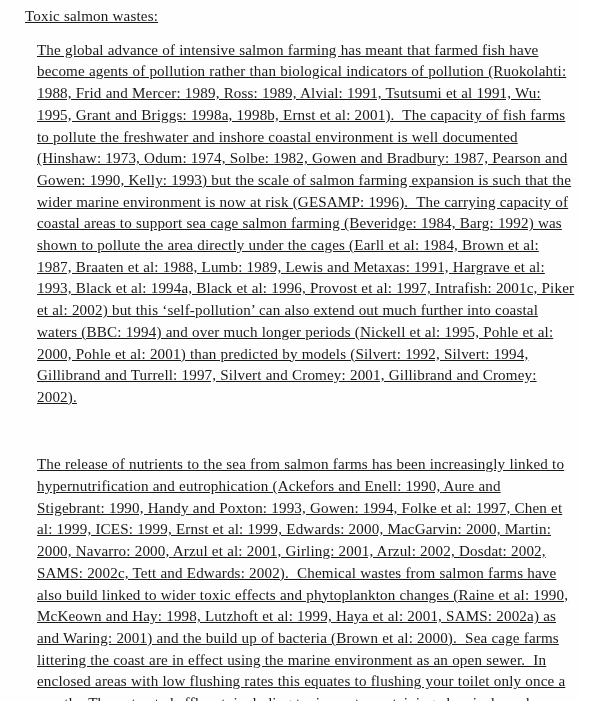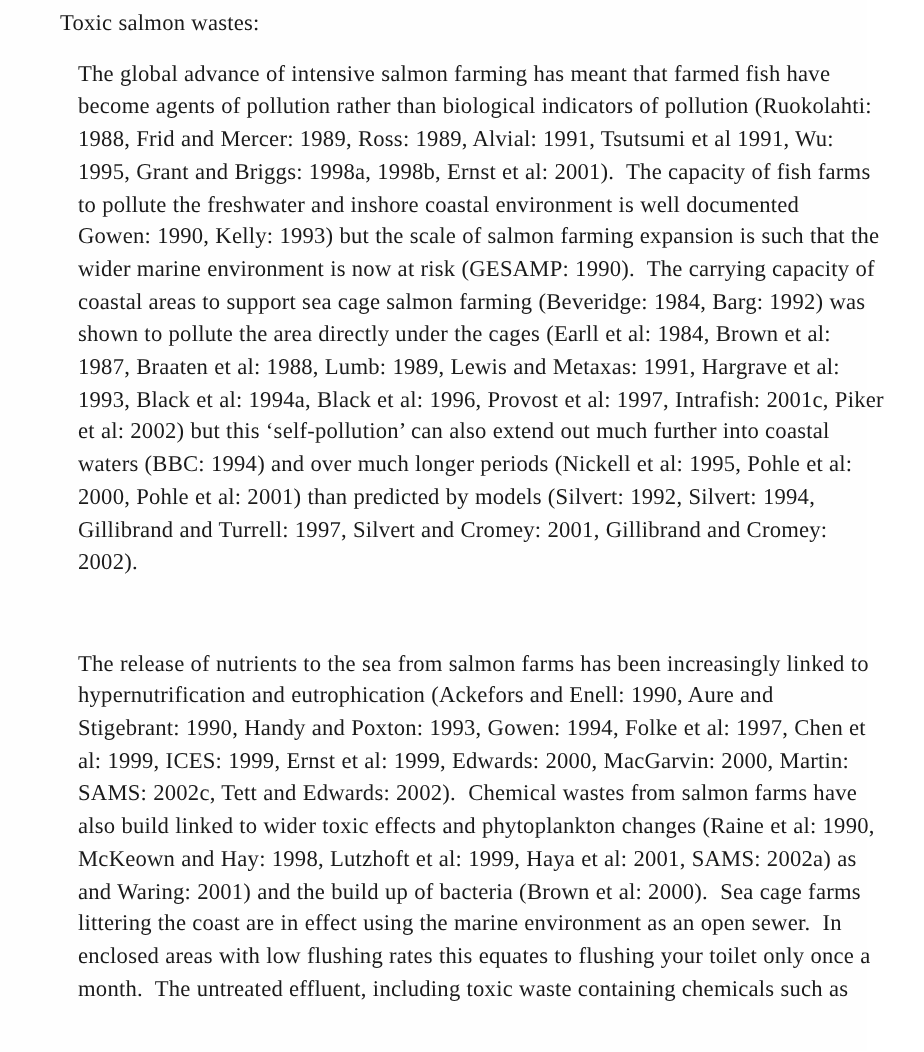--- a/index.html
+++ b/index.html
@@ -15,21 +15,22 @@
     font-family: "Liberation Serif", "DejaVu Serif", serif;
     color: #1a1a1a;
     -webkit-font-smoothing: antialiased;
   }
   #page {
     position: relative;
     width: 578px;
     height: 701px;
     background: #fefefe;
     box-sizing: border-box;
-    padding: 6px 24px 0 40px;
+    padding: 6px 24px 0 25px;
+    text-decoration: underline;
   }
   .doc-body {
     font-size: 15.1px;
     line-height: 21.7px;
     letter-spacing: 0.01em;
     word-spacing: 0.01em;
   }
   .para {
     margin: 12px;
     padding: 0;
@@ -54,40 +55,42 @@
   <div class="doc-body">
 
     <div class="heading-line">Toxic salmon wastes:</div>
 
     <div class="para">
         <span class="line">The global advance of intensive salmon farming has meant that farmed fish have</span>
         <span class="line">become agents of pollution rather than biological indicators of pollution (Ruokolahti:</span>
         <span class="line">1988, Frid and Mercer: 1989, Ross: 1989, Alvial: 1991, Tsutsumi et al 1991, Wu:</span>
         <span class="line">1995, Grant and Briggs: 1998a, 1998b, Ernst et al: 2001).  The capacity of fish farms</span>
         <span class="line">to pollute the freshwater and inshore coastal environment is well documented</span>
+        <span class="line">(Hinshaw: 1973, Odum: 1974, Solbe: 1982, Gowen and Bradbury: 1987, Pearson and</span>
         <span class="line">Gowen: 1990, Kelly: 1993) but the scale of salmon farming expansion is such that the</span>
-        <span class="line">wider marine environment is now at risk (GESAMP: 1990).  The carrying capacity of</span>
+        <span class="line">wider marine environment is now at risk (GESAMP: 1996).  The carrying capacity of</span>
         <span class="line">coastal areas to support sea cage salmon farming (Beveridge: 1984, Barg: 1992) was</span>
         <span class="line">shown to pollute the area directly under the cages (Earll et al: 1984, Brown et al:</span>
         <span class="line">1987, Braaten et al: 1988, Lumb: 1989, Lewis and Metaxas: 1991, Hargrave et al:</span>
         <span class="line">1993, Black et al: 1994a, Black et al: 1996, Provost et al: 1997, Intrafish: 2001c, Piker</span>
         <span class="line">et al: 2002) but this ‘self-pollution’ can also extend out much further into coastal</span>
         <span class="line">waters (BBC: 1994) and over much longer periods (Nickell et al: 1995, Pohle et al:</span>
         <span class="line">2000, Pohle et al: 2001) than predicted by models (Silvert: 1992, Silvert: 1994,</span>
         <span class="line">Gillibrand and Turrell: 1997, Silvert and Cromey: 2001, Gillibrand and Cromey:</span>
         <span class="line">2002).</span>
       </div>
 
     <div class="para-gap"></div>
 
     <div class="para">
         <span class="line">The release of nutrients to the sea from salmon farms has been increasingly linked to</span>
         <span class="line">hypernutrification and eutrophication (Ackefors and Enell: 1990, Aure and</span>
         <span class="line">Stigebrant: 1990, Handy and Poxton: 1993, Gowen: 1994, Folke et al: 1997, Chen et</span>
         <span class="line">al: 1999, ICES: 1999, Ernst et al: 1999, Edwards: 2000, MacGarvin: 2000, Martin:</span>
+        <span class="line">2000, Navarro: 2000, Arzul et al: 2001, Girling: 2001, Arzul: 2002, Dosdat: 2002,</span>
         <span class="line">SAMS: 2002c, Tett and Edwards: 2002).  Chemical wastes from salmon farms have</span>
         <span class="line">also build linked to wider toxic effects and phytoplankton changes (Raine et al: 1990,</span>
         <span class="line">McKeown and Hay: 1998, Lutzhoft et al: 1999, Haya et al: 2001, SAMS: 2002a) as</span>
         <span class="line">and Waring: 2001) and the build up of bacteria (Brown et al: 2000).  Sea cage farms</span>
         <span class="line">littering the coast are in effect using the marine environment as an open sewer.  In</span>
         <span class="line">enclosed areas with low flushing rates this equates to flushing your toilet only once a</span>
         <span class="line">month.  The untreated effluent, including toxic waste containing chemicals such as</span>
       </div>
 
   </div>

